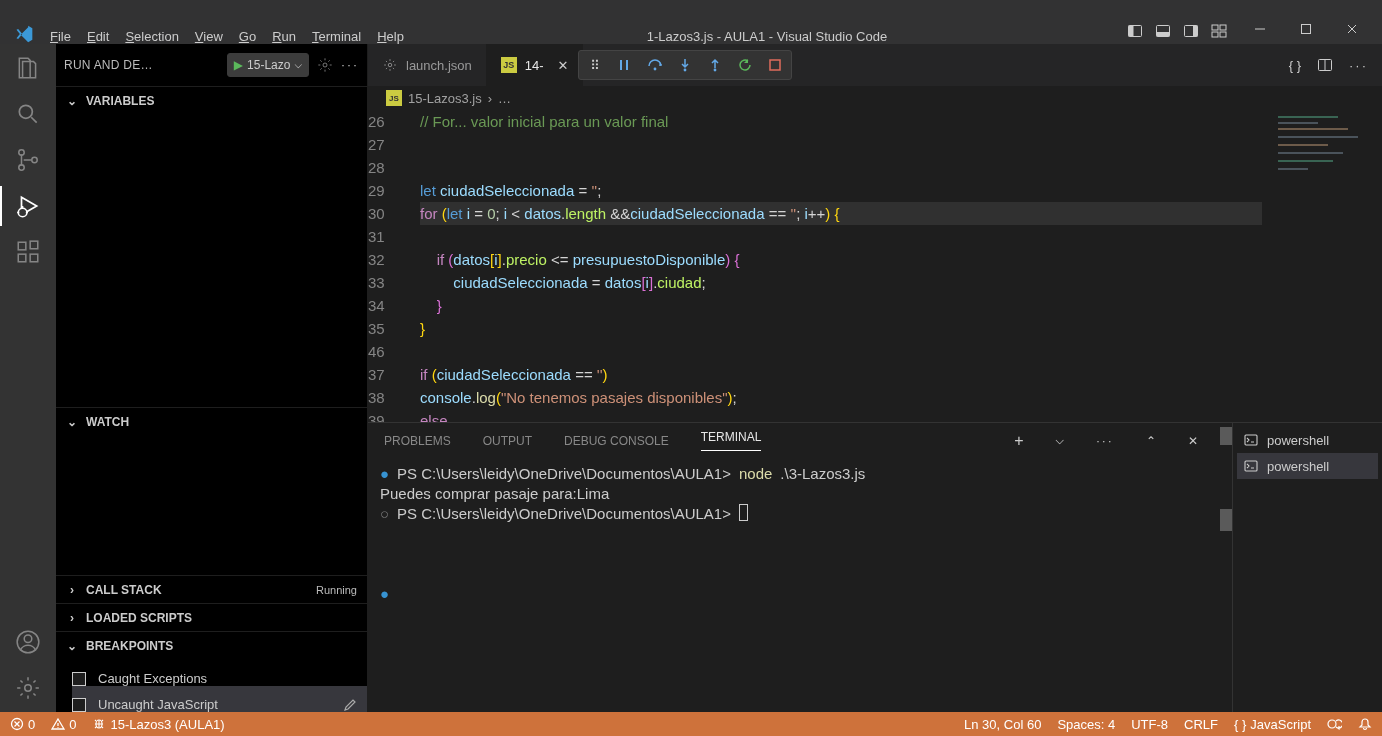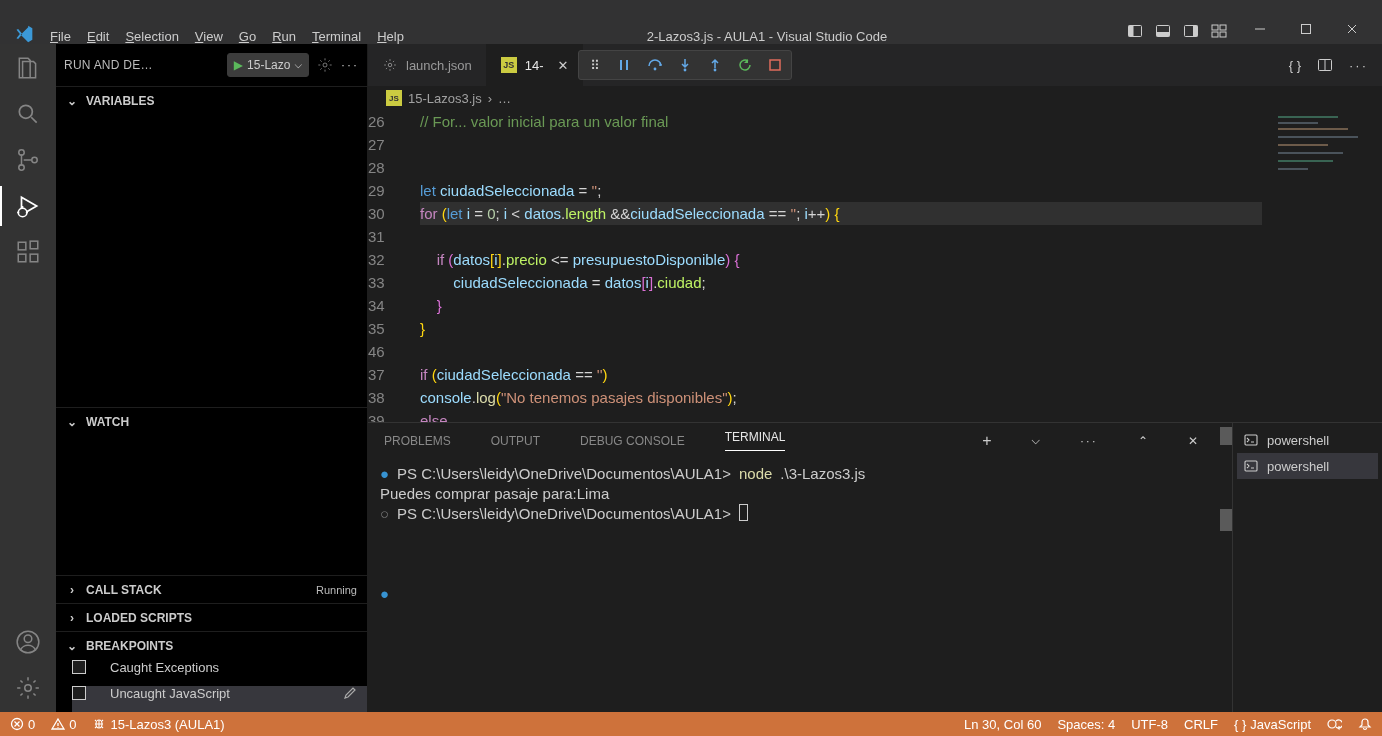--- a/index.html
+++ b/index.html
@@ -28,21 +28,21 @@
 .section{border-top:1px solid #1e1e1e}
 .section .shead{display:flex;align-items:center;gap:6px;height:28px;padding-left:8px;color:#ccc;font-weight:700;font-size:12px}
 .section .shead .chev{width:16px;height:16px;display:flex;align-items:center;justify-content:center;color:#ccc}
 .section .shead .spacetxt{flex:1}
 .section .shead .status{font-size:11px;color:#bbb;font-weight:400;margin-right:10px}
 .vars{flex:1}
 .watch{height:168px}
 .callstack{height:28px}
 .loaded{height:28px}
 .breakpoints .bplist{padding-left:16px;font-size:13px}
-.breakpoints .bprow{display:flex;align-items:flex-start;height:26px;gap:24px}
+.breakpoints .bprow{display:flex;align-items:flex-end;height:26px;gap:12px}
 .breakpoints .bprow .cbx{width:14px;height:14px;border:1px solid #ccc;background:#1e1e1e}
 .breakpoints .bprow .pencil{margin-left:auto;margin-right:10px;color:#aaa}
 .breakpoints .bprow.selected{background:#37373d}
 .editorarea{flex:1;display:flex;flex-direction:column;overflow:hidden}
 .tabs{height:42px;background:#252526;display:flex;align-items:stretch;position:relative}
 .tab{display:flex;align-items:center;gap:8px;padding:0 14px;color:#999;font-size:13px;border-right:1px solid #1e1e1e}
 .tab.active{background:#1e1e1e;color:#e6e6e6}
 .tab .ticon{width:16px;height:16px;display:flex;align-items:center;justify-content:center}
 .tab .close{color:#ccc;margin-left:6px}
 .tabactions{margin-left:auto;display:flex;align-items:center;gap:16px;padding-right:14px;color:#ccc}
@@ -65,21 +65,21 @@
 .tok-str{color:#ce9178}
 .tok-num{color:#b5cea8}
 .tok-fn{color:#dcdcaa}
 .tok-op{color:#d4d4d4}
 .tok-p{color:#da70d6}
 .tok-p2{color:#ffd710}
 .minimap{width:120px;background:#1e1e1e;position:relative}
 .minimap .mline{position:absolute;right:4px;top:6px;width:100px;height:88px;opacity:.5;background:linear-gradient(180deg,#5a8,#5a8) 0 0/60% 2px no-repeat,linear-gradient(180deg,#789,#789) 0 6px/40% 2px no-repeat,linear-gradient(180deg,#b97,#b97) 0 12px/70% 2px no-repeat,linear-gradient(180deg,#789,#789) 0 20px/80% 2px no-repeat,linear-gradient(180deg,#b97,#b97) 0 28px/50% 2px no-repeat,linear-gradient(180deg,#789,#789) 0 36px/65% 2px no-repeat,linear-gradient(180deg,#5a8,#5a8) 0 44px/55% 2px no-repeat,linear-gradient(180deg,#789,#789) 0 52px/30% 2px no-repeat}
 .panel{height:290px;display:flex;background:#1e1e1e;border-top:1px solid #333}
 .panelmain{flex:1;display:flex;flex-direction:column}
-.paneltabs{height:35px;display:flex;align-items:center;gap:40px;padding:0 16px;font-size:12px;color:#888}
+.paneltabs{height:35px;display:flex;align-items:center;gap:32px;padding:0 16px;font-size:12px;color:#888}
 .paneltabs .ptab{cursor:default}
 .paneltabs .ptab.active{color:#e7e7e7;border-bottom:1px solid #fff;padding-bottom:6px}
 .paneltabs .spacer{flex:1}
 .paneltabs .picon{color:#ccc}
 .term{flex:1;padding:6px 12px;font-family:Consolas,"Courier New",monospace;font-size:15px;color:#ccc;line-height:20px}
 .term .trow{display:flex;gap:8px}
 .term .bullet{color:#3793d1}
 .term .bullet.dim{color:#777}
 .term .cmd{color:#dcdcaa}
 .term .path{color:#ccc}
@@ -99,21 +99,21 @@
 </head>
 <body>
 
 <div class="titlebar">
   <span class="vsc-logo">
     <svg viewBox="0 0 24 24" width="20" height="20">
         <path fill="#3b99d8" d="M17 2l5 3v14l-5 3-9-9 9-9zM3 7l4 5-4 5 2 1 5-6-5-6-2 1z"></path>
       </svg>
   </span>
   <span id="menus"><span class="menu"><u>F</u>ile</span><span class="menu"><u>E</u>dit</span><span class="menu"><u>S</u>election</span><span class="menu"><u>V</u>iew</span><span class="menu"><u>G</u>o</span><span class="menu"><u>R</u>un</span><span class="menu"><u>T</u>erminal</span><span class="menu"><u>H</u>elp</span></span>
-  <div class="title">2-Lazos3.js - AULA1 - Visual Studio Code</div>
+  <div class="title">1-Lazos3.js - AULA1 - Visual Studio Code</div>
   <div class="layout-icons">
     <span class="ico">
         <svg width="16" height="16" viewBox="0 0 16 16">
           <rect x="1.5" y="2.5" width="13" height="11" rx="1" fill="none" stroke="#ccc"></rect>
           <rect x="1.5" y="2.5" width="5" height="11" fill="#ccc"></rect>
         </svg>
       </span>
     <span class="ico">
         <svg width="16" height="16" viewBox="0 0 16 16">
           <rect x="1.5" y="2.5" width="13" height="11" rx="1" fill="none" stroke="#ccc"></rect>

